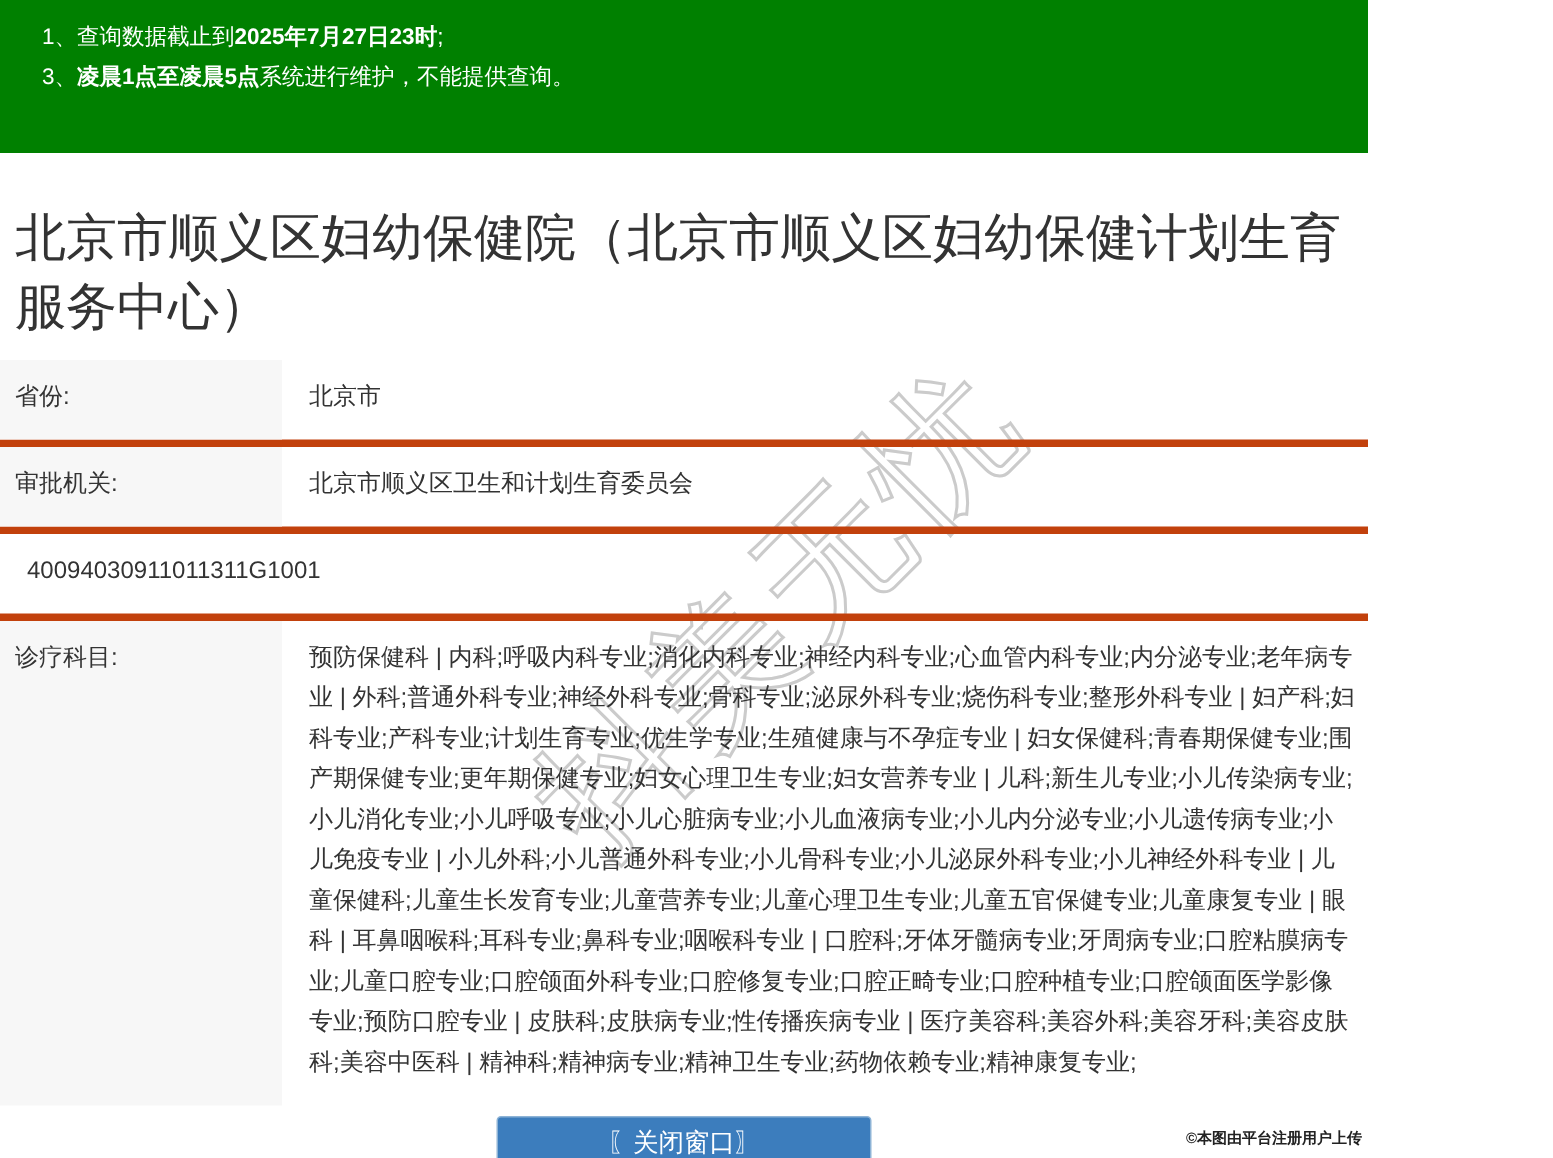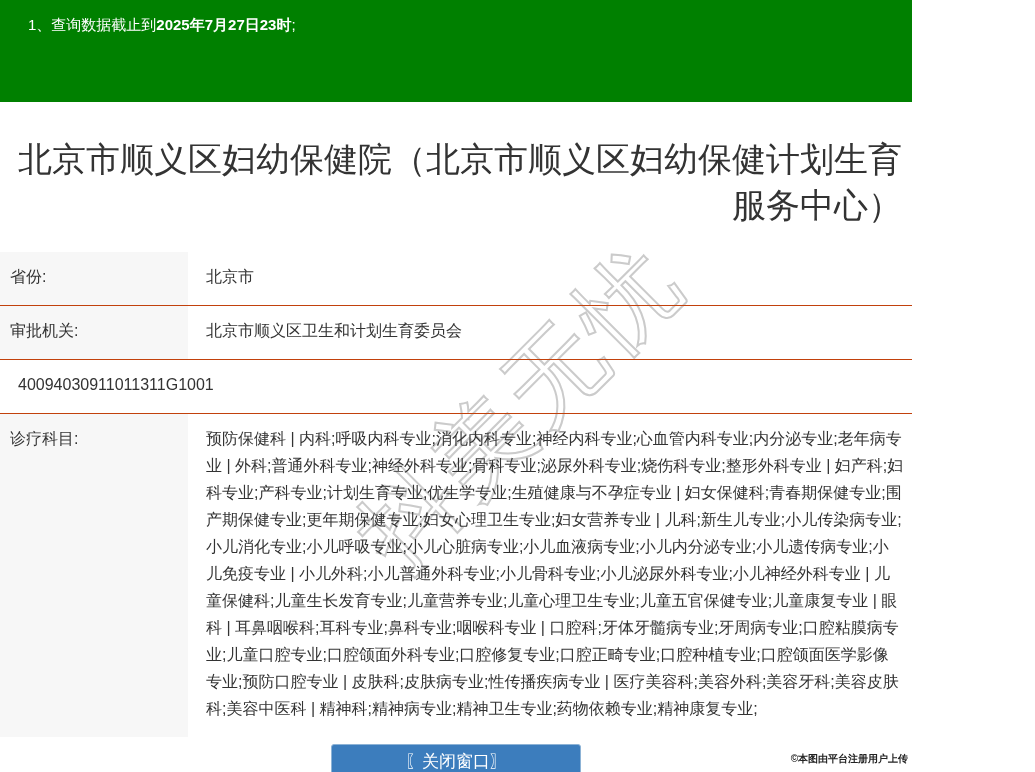--- a/index.html
+++ b/index.html
@@ -17,28 +17,28 @@
     background:#008000;color:#fff;
     padding:11px 10px 0 28px;
     font-size:15px;
   }
   .notice-line{line-height:27px;white-space:nowrap;}
   .notice-line b{font-weight:bold;}
 
   
   .title{
     position:relative;z-index:2;
-    margin:34px 0 24px;padding:0 10px;
-    text-align:right;
+    margin:34px 0 12px;padding:0 10px;
+    text-align:left;
     font-size:34px;line-height:46px;font-weight:400;color:#333;
   }
 
   
   .info-table{position:relative;z-index:2;}
-  .row{display:flex;border-bottom:1px solid #c2410c;}
+  .row{display:flex;border-bottom:5px solid #c2410c;}
   .row:last-child{border-bottom:none;}
   .cell{box-sizing:border-box;font-size:16px;color:#333;}
   .cell.label{
     width:188px;flex-shrink:0;
     background:#f7f7f7;
     padding:11px 10px 11px 10px;
     line-height:27px;
   }
   .cell.value{
     flex:1;
@@ -77,20 +77,23 @@
 </style>
 </head>
 <body>
 
 <div class="page">
 
   <div class="notice-bar">
     <div class="notice-line">
       <span>1、</span><span>查询数据截止到</span><b>2025年7月27日23时</b><span>;</span>
     </div>
+    <div class="notice-line">
+      <span>3、</span><span></span><b>凌晨1点至凌晨5点</b><span>系统进行维护，不能提供查询。</span>
+    </div>
   </div>
 
   <h1 class="title">北京市顺义区妇幼保健院（北京市顺义区妇幼保健计划生育服务中心）</h1>
 
   <div class="info-table">
     <div class="row">
       <div class="cell label">省份:</div>
       <div class="cell value">北京市</div>
     </div>
     <div class="row">

